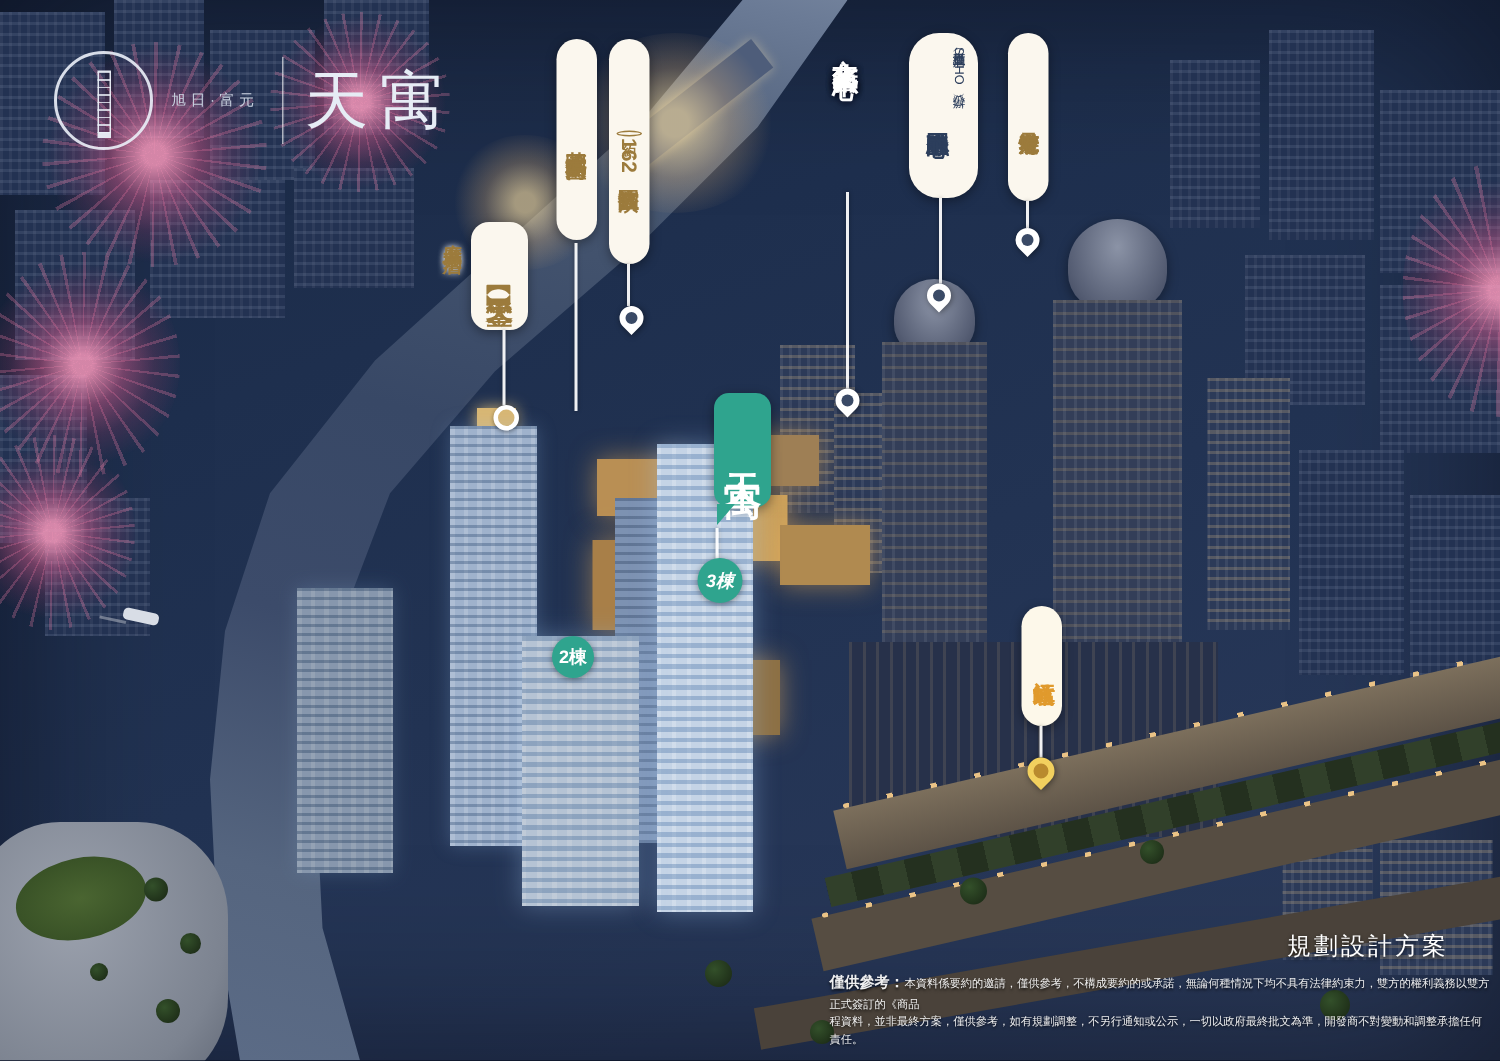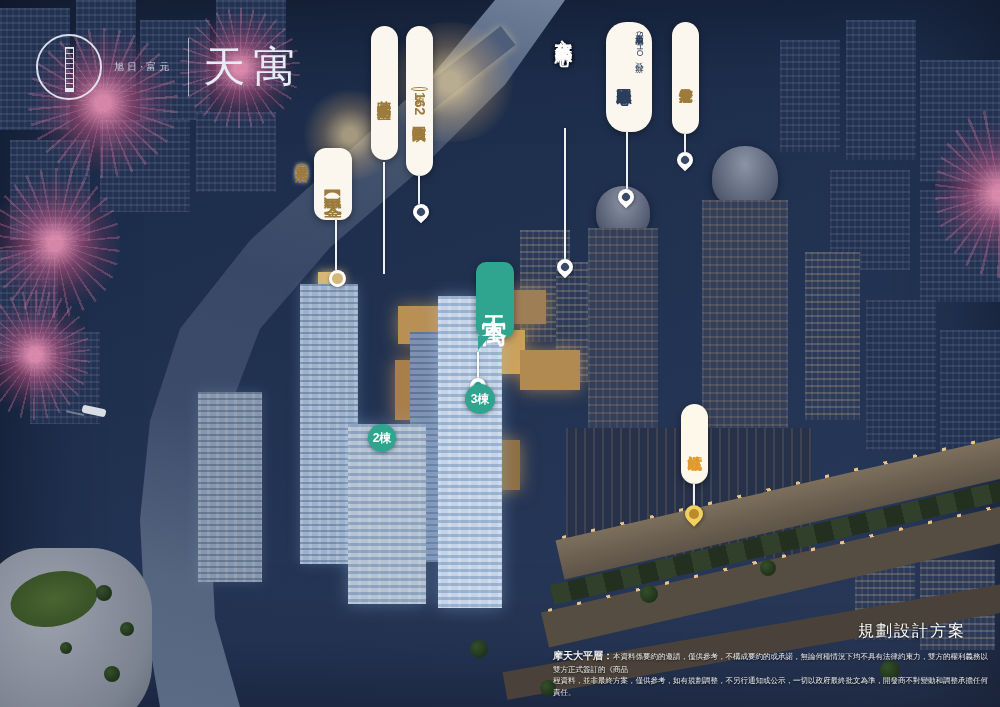--- a/index.html
+++ b/index.html
@@ -200,27 +200,27 @@
   </div>
   <div class="abs cline" style="left:693px;top:484px;height:21px;"></div>
   <div class="abs pin yellow" style="left:685px;top:505px;width:18px;height:18px;"></div>
 
   <div class="abs" style="left:476px;top:262px;width:38px;height:76px;background:#2fa48e;border-radius:10px;display:flex;align-items:center;justify-content:center;box-shadow:0 2px 7px rgba(0,0,0,.4);">
     <span class="vtext" style="color:#fff;font-size:25px;font-weight:bold;letter-spacing:4px;">天寓</span>
   </div>
   <div class="abs" style="left:478px;top:336px;width:0;height:0;border-top:14px solid #2fa48e;border-right:12px solid transparent;"></div>
   <div class="abs cline" style="left:477px;top:352px;height:26px;"></div>
   <div class="abs pin teal" style="left:470px;top:378px;"></div>
-  <div class="abs tbadge" style="left:465px;top:384px;width:30px;height:30px;">
+  <div class="abs tbadge" style="left:465px;top:372px;width:30px;height:30px;font-style:italic;">
     <span>3棟</span>
   </div>
   <div class="abs tbadge" style="left:368px;top:424px;width:28px;height:28px;">
     <span>2棟</span>
   </div>
 
   <div class="abs footer-note" style="left:858px;top:621px;font-size:16px;letter-spacing:2px;">規劃設計方案</div>
 
   <div class="abs disc" style="left:553px;top:648px;width:440px;">
-    <b>摩天大平層：</b><span>本資料係要約的邀請，僅供參考，不構成要約的或承諾，無論何種情況下均不具有法律約束力，雙方的權利義務以雙方正式簽訂的《商品</span>
+    <b>僅供參考：</b><span>本資料係要約的邀請，僅供參考，不構成要約的或承諾，無論何種情況下均不具有法律約束力，雙方的權利義務以雙方正式簽訂的《商品</span>
     <div>程資料，並非最終方案，僅供參考，如有規劃調整，不另行通知或公示，一切以政府最終批文為準，開發商不對變動和調整承擔任何責任。</div>
   </div>
 
 </div>
 
 </body></html>

